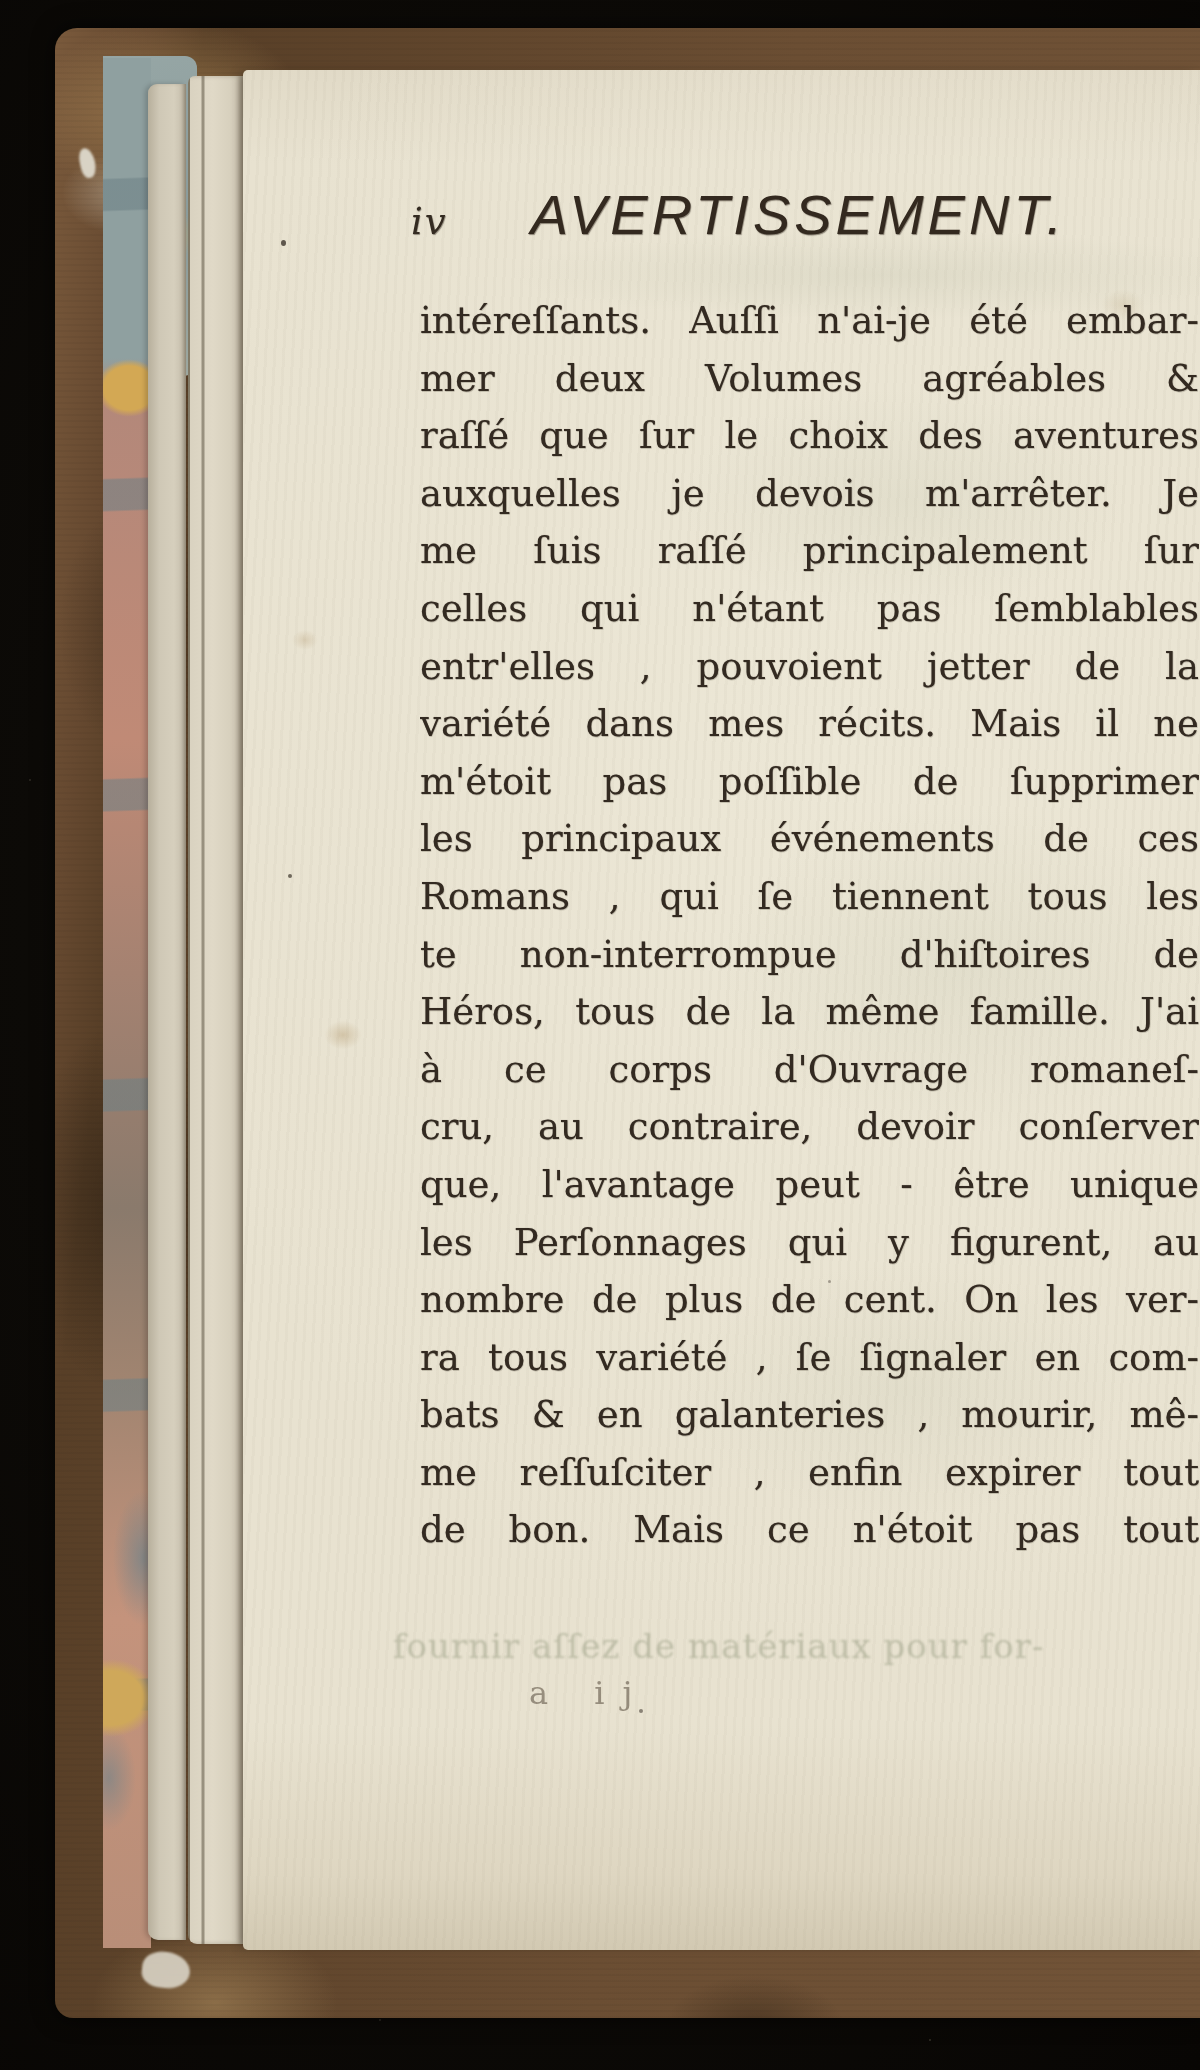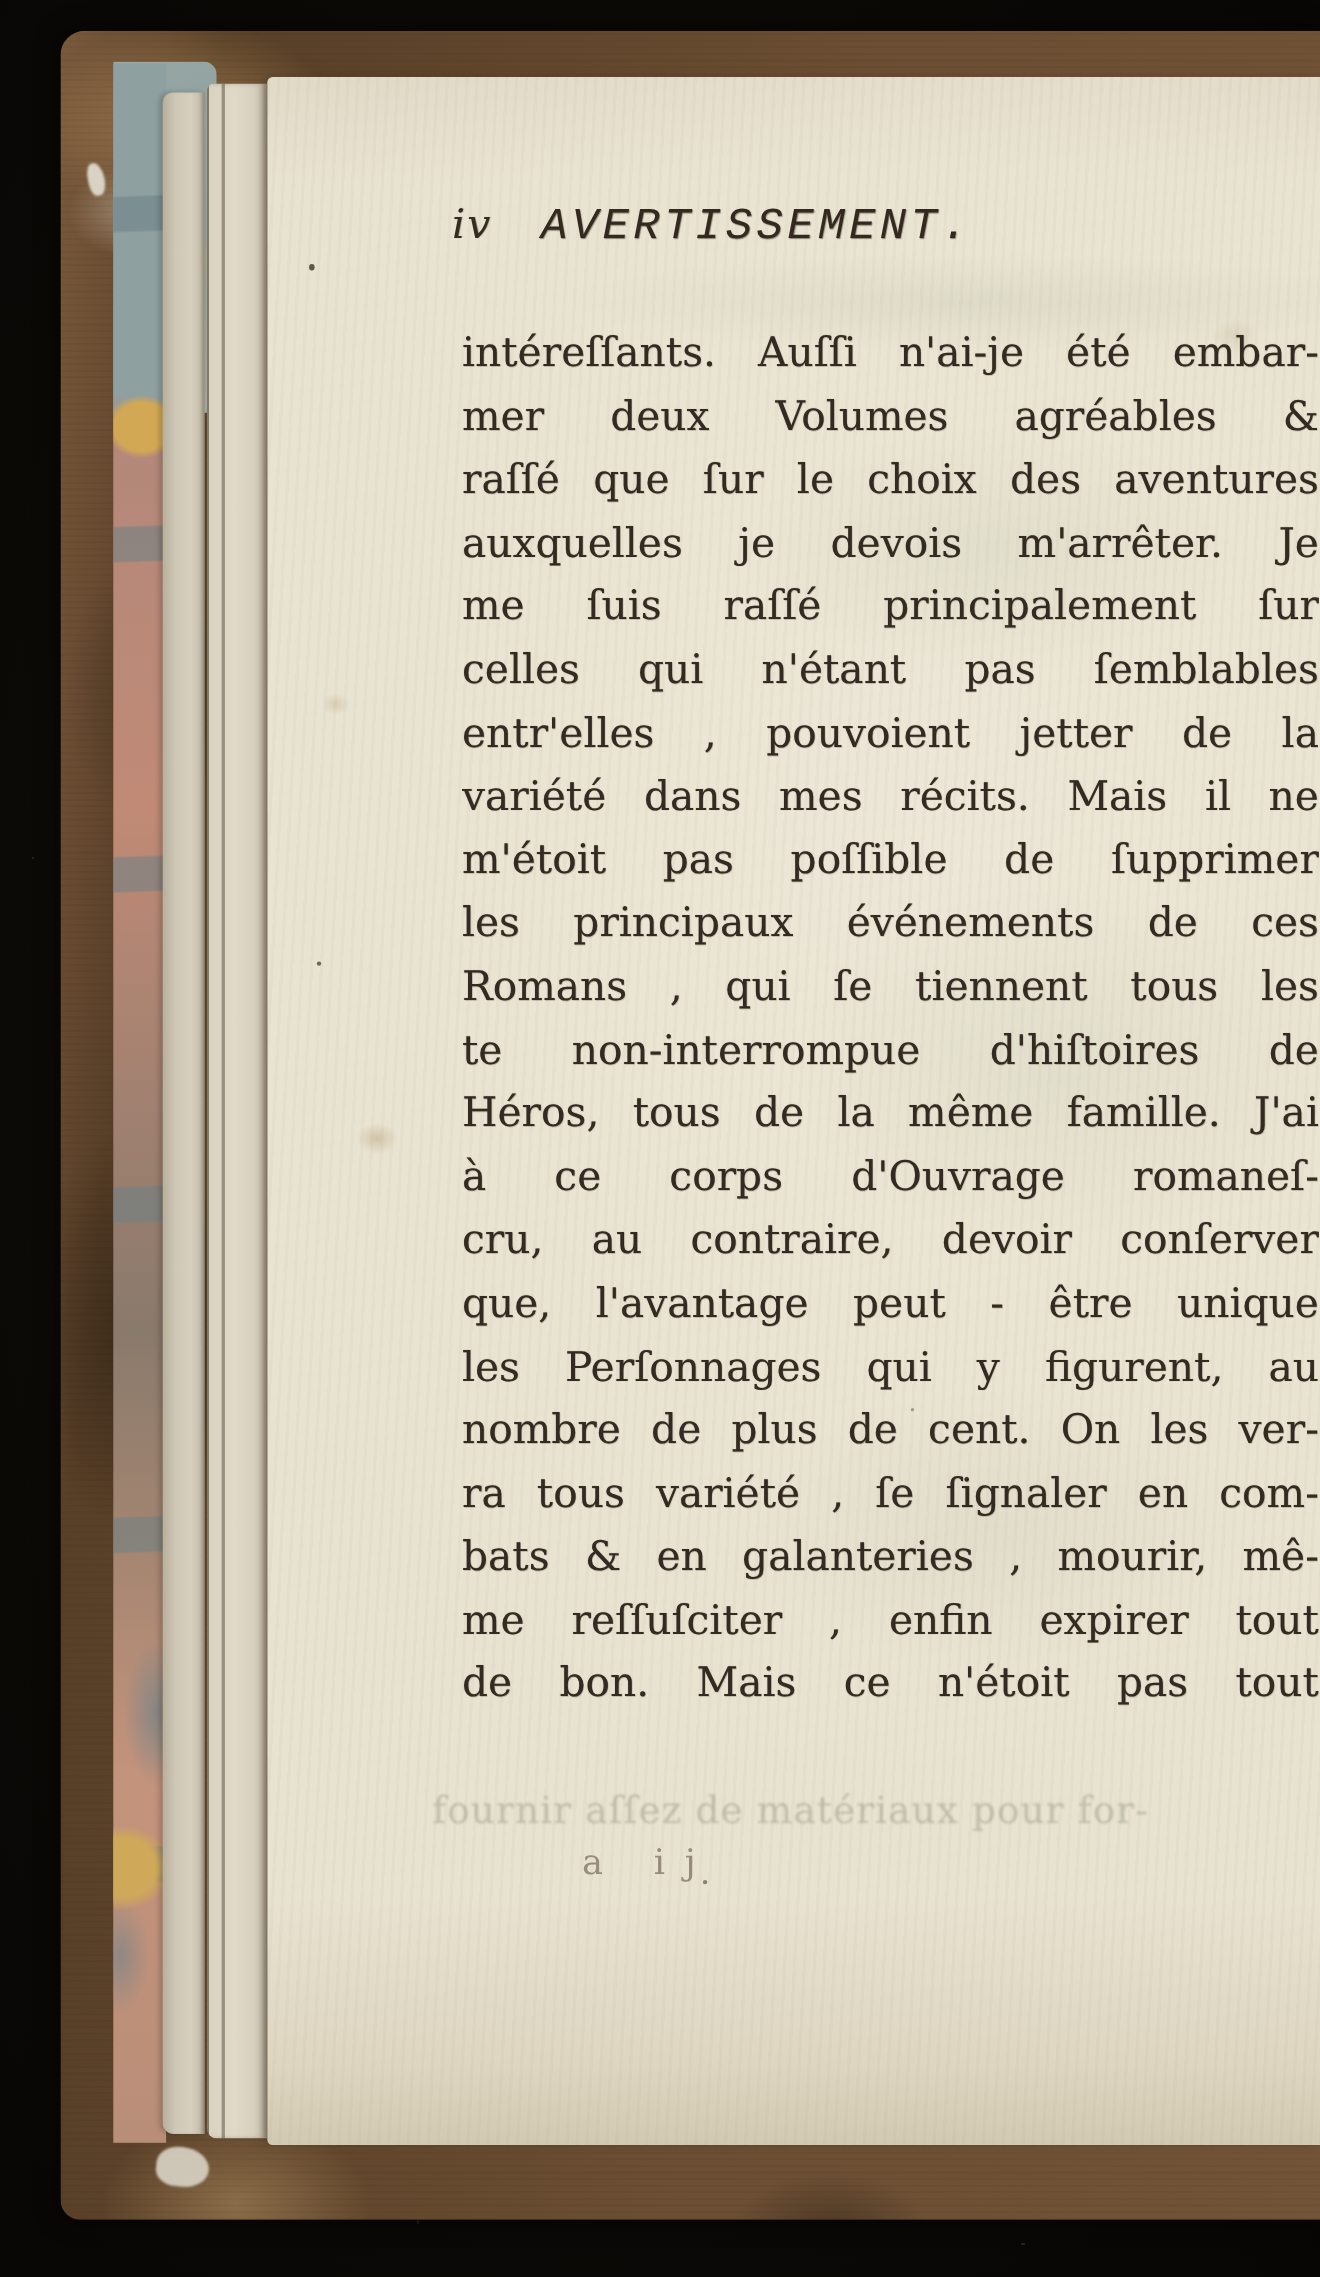--- a/index.html
+++ b/index.html
@@ -81,24 +81,24 @@
       radial-gradient(500px 60px at 640px 205px, rgba(145,155,128,.13), transparent 75%),
       radial-gradient(300px 150px at 660px 430px, rgba(148,158,130,.10), transparent 75%),
       radial-gradient(330px 220px at 720px 900px, rgba(148,158,130,.10), transparent 75%),
       radial-gradient(300px 170px at 660px 1320px, rgba(148,158,130,.09), transparent 75%),
       radial-gradient(26px 20px at 100px 965px, rgba(168,138,90,.35), transparent 72%),
       radial-gradient(18px 14px at 62px 570px, rgba(168,138,92,.25), transparent 72%),
       radial-gradient(30px 22px at 880px 235px, rgba(165,140,95,.18), transparent 72%),
       repeating-linear-gradient(93deg, rgba(120,110,90,.04) 0 3px, transparent 3px 9px);
     pointer-events:none;
   }
-  .header-row{position:absolute;left:168px;top:112px;display:flex;align-items:baseline;gap:44px;}
+  .header-row{position:absolute;left:168px;top:112px;display:flex;align-items:baseline;gap:83px;}
   .pagenum{font-family:"DejaVu Serif","Liberation Serif",serif;font-style:italic;font-size:37px;
     color:#342b21;letter-spacing:2px;text-shadow:.6px .8px .8px rgba(45,36,26,.45);}
-  .title{font-family:Liberation Mono, monospace;font-style:italic;font-size:40px;
+  .title{font-family:Liberation Sans, sans-serif;font-style:italic;font-size:56px;
     color:#33291f;letter-spacing:4px;text-shadow:.7px .9px 1px rgba(45,36,26,.5);}
   .textblock{
     position:absolute;left:177px;top:222px;width:779px;
     font-family:"DejaVu Serif","Liberation Serif",serif;font-size:37px;line-height:57.6px;
     color:var(--ink);text-shadow:0 0 1px rgba(40,30,20,.35), .6px .8px 0 rgba(40,30,20,.16);
   }
   .textblock .line{text-align:justify;text-align-last:justify;height:57.6px;overflow:hidden;}
   .ghost-line{
     position:absolute;left:150px;top:1556px;width:660px;
     font-family:"DejaVu Serif","Liberation Serif",serif;font-size:34px;

